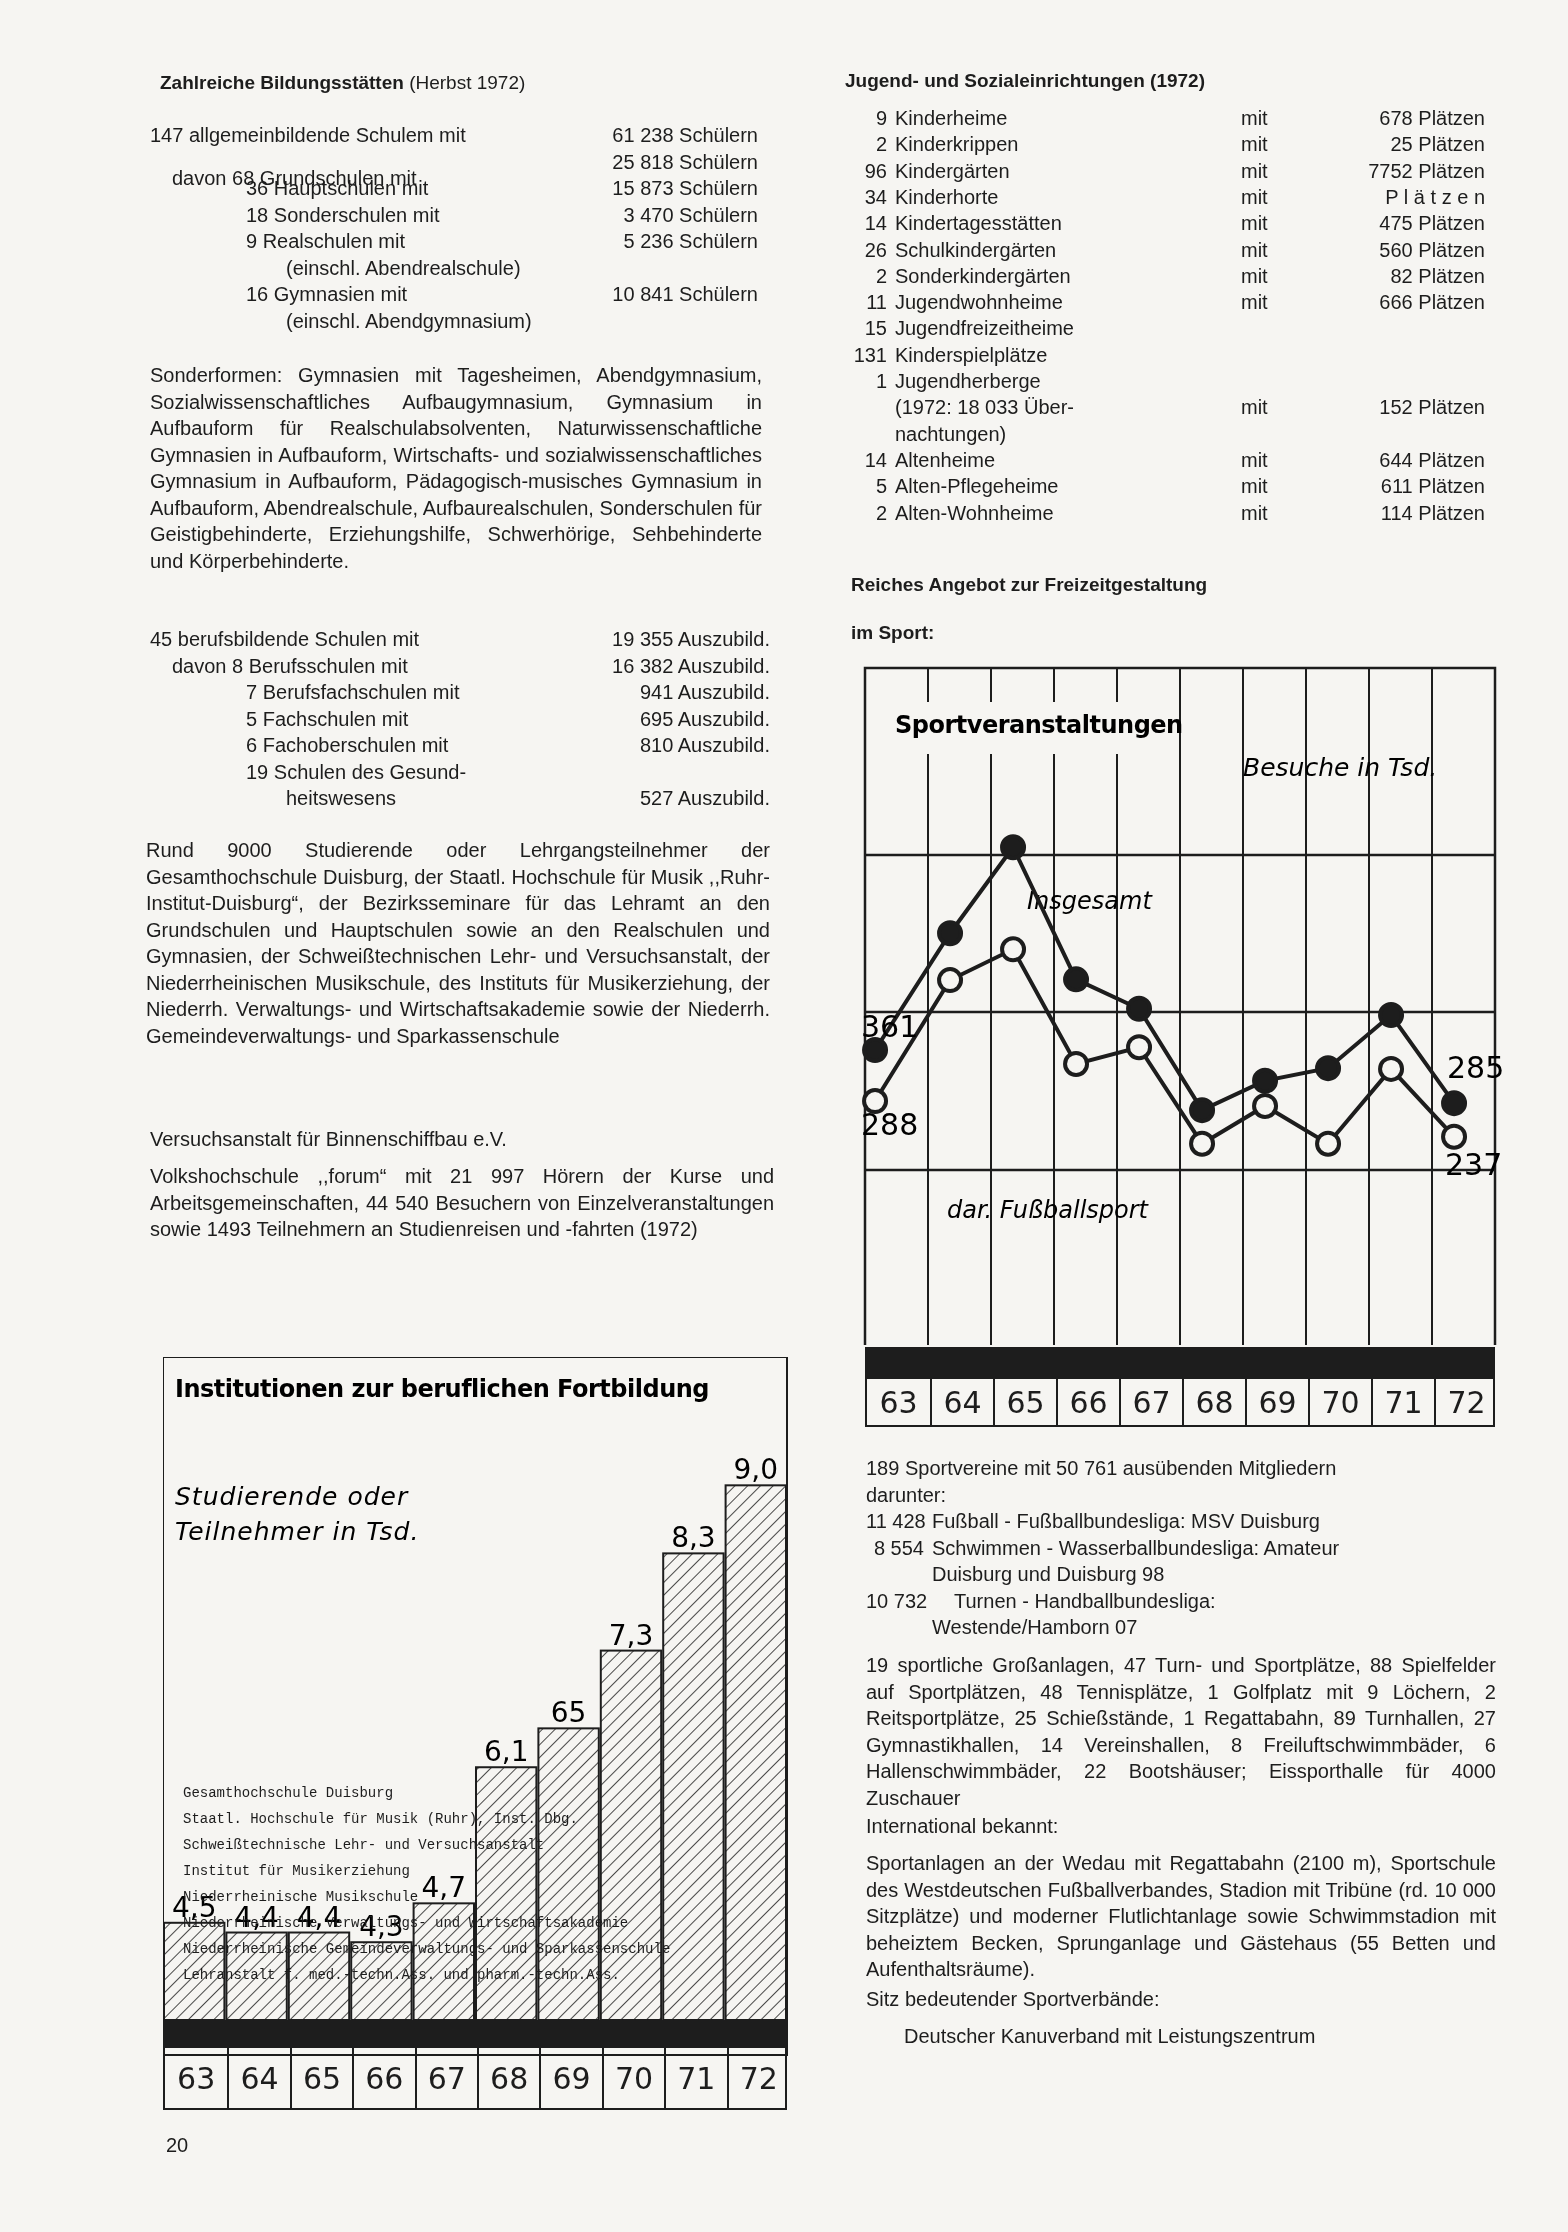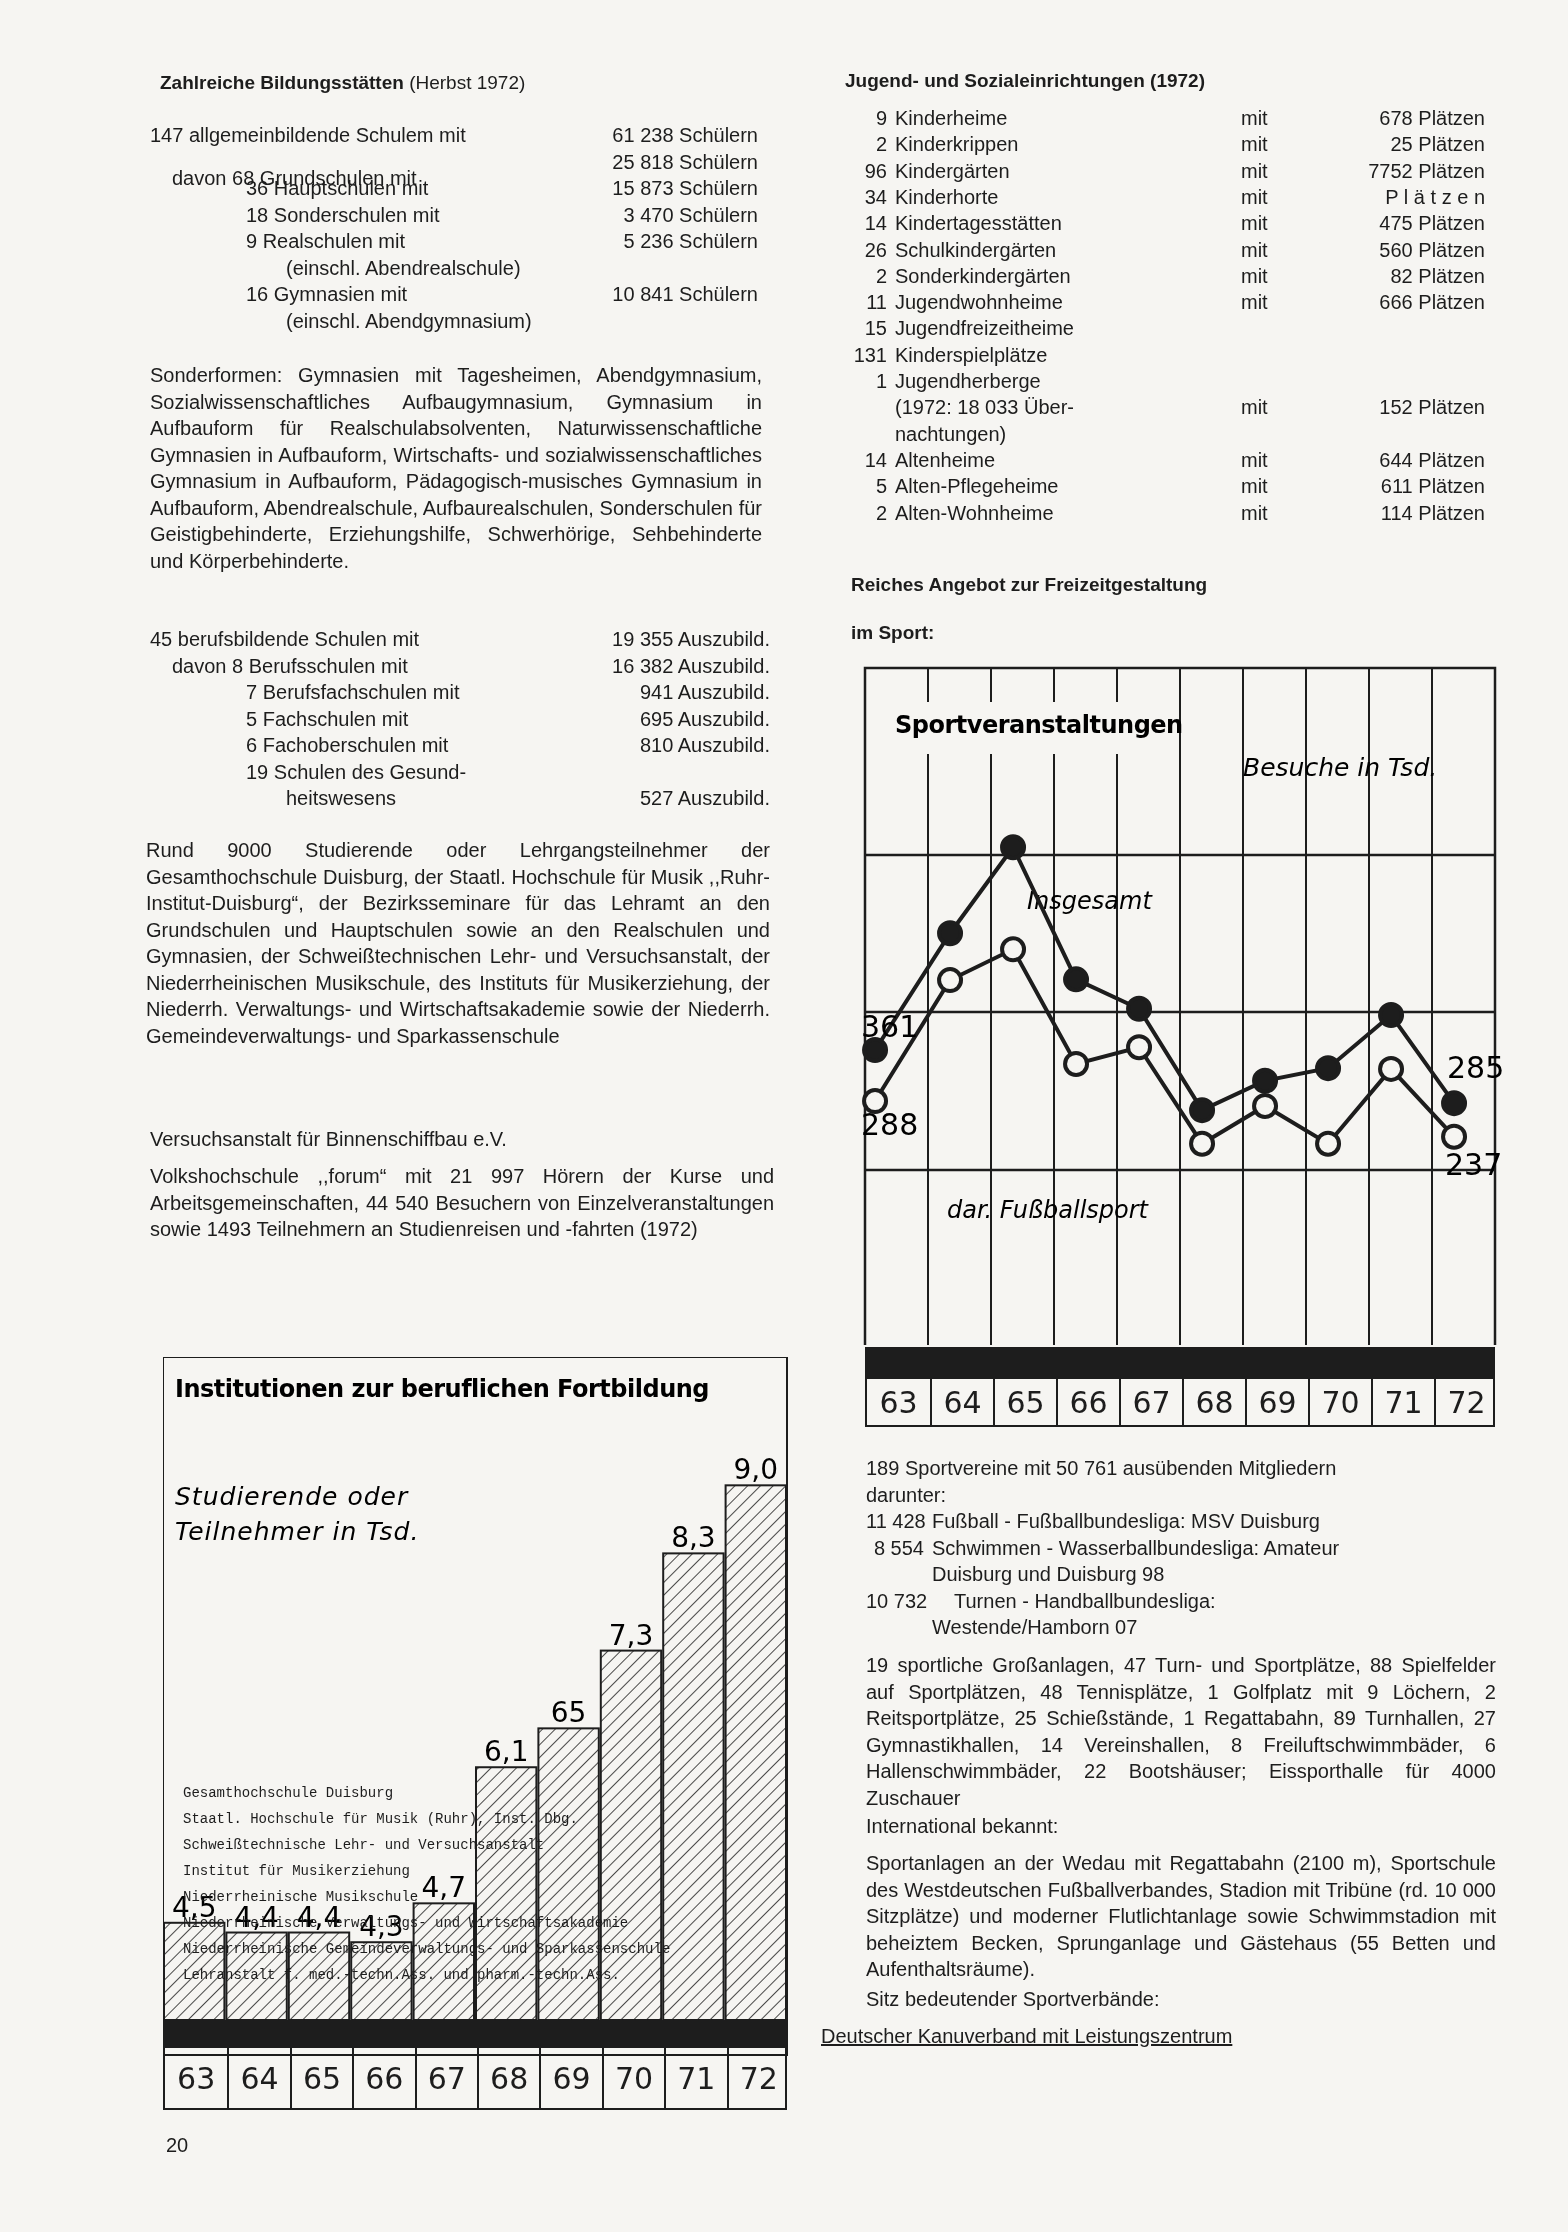--- a/index.html
+++ b/index.html
@@ -335,13 +335,13 @@
       <div style="position: absolute; left: 66px; margin-left: 22px;">Turnen - Handballbundesliga:</div>
     </div>
     <div style="position: absolute; left: 0px; top: 159px; font-size: 20px; white-space: nowrap; width: 630px;">
       <div style="position: absolute; left: 66px;">Westende/Hamborn 07</div>
     </div>
   </div>
 <div class="abs txt just" style="left:866px;top:1652px;width:630px;">19 sportliche Großanlagen, 47 Turn- und Sportplätze, 88 Spielfelder auf Sportplätzen, 48 Tennisplätze, 1 Golfplatz mit 9 Löchern, 2 Reitsportplätze, 25 Schießstände, 1 Regattabahn, 89 Turnhallen, 27 Gymnastikhallen, 14 Vereinshallen, 8 Freiluftschwimmbäder, 6 Hallenschwimmbäder, 22 Bootshäuser; Eissporthalle für 4000 Zuschauer</div>
 <div class="abs txt" style="left:866px;top:1813px;">International bekannt:</div>
 <div class="abs txt just" style="left:866px;top:1850px;width:630px;">Sportanlagen an der Wedau mit Regattabahn (2100 m), Sportschule des Westdeutschen Fußballverbandes, Stadion mit Tribüne (rd. 10 000 Sitzplätze) und moderner Flutlichtanlage sowie Schwimmstadion mit beheiztem Becken, Sprunganlage und Gästehaus (55 Betten und Aufenthaltsräume).</div>
 <div class="abs txt" style="left:866px;top:1986px;">Sitz bedeutender Sportverbände:</div>
-<div class="abs txt" style="left:821px;top:2023px;text-decoration:underline;">Deutscher Kanuverband mit Leistungszentrum</div>
+<div class="abs txt" style="left:904px;top:2023px;">Deutscher Kanuverband mit Leistungszentrum</div>
 
 </body></html>

